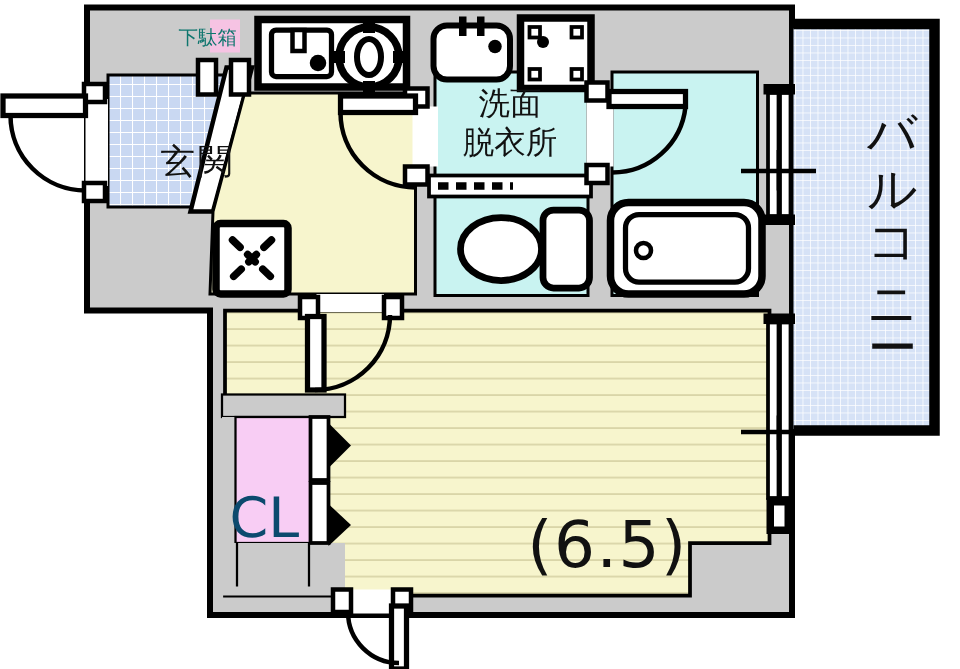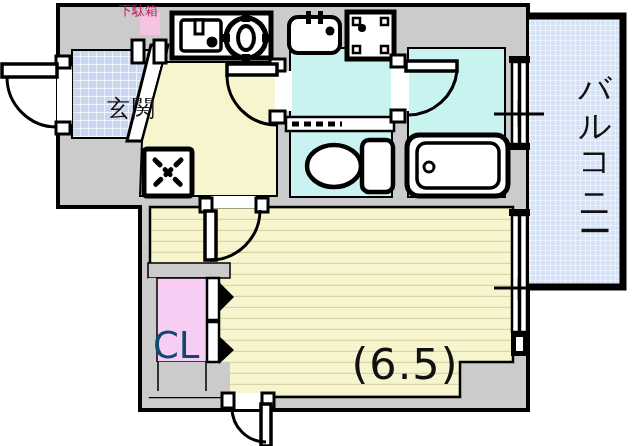--- a/index.html
+++ b/index.html
@@ -1,20 +1,20 @@
 <!DOCTYPE html>
 <html style="--c-wall: #cbcbcb; --c-outline: #000000; --c-tile_blue: #c9d8f2; --c-balcony_blue: #d6e2f6; --c-floor_yellow: #f7f5cd; --c-stripe: #d9d5a8; --c-wet_cyan: #c9f3f1; --c-closet_pink: #f8cdf4; --c-shoe_pink: #f6c3e3;"><head>
 <meta charset="utf-8">
 <style>
   html,body{margin:0;padding:0;background:#fff;}
   #stage{position:relative;width:640px;height:446px;background:#fff;overflow:hidden;
          font-family:"DejaVu Sans","Liberation Sans",sans-serif;}
   #plan-svg{position:absolute;left:0;top:0;}
   .lbl{position:absolute;color:#111;white-space:nowrap;line-height:1.15;}
-  .lbl-shoe{left:119px;top:4px;font-size:13px;color:#be185d;}
+  .lbl-shoe{left:119px;top:19px;font-size:13px;color:#0f766e;}
   .lbl-genkan{left:73px;top:95px;font-size:23px;letter-spacing:2px;padding-left:34px;}
   .lbl-wash{left:286px;top:56px;width:108px;text-align:center;font-size:21px;line-height:26px;}
   .lbl-cl{left:153px;top:325px;font-size:37px;color:#0c4a6e;}
   .lbl-room{left:330px;top:288px;width:150px;text-align:center;font-size:45px;letter-spacing:8px;}
   .lbl-size{left:330px;top:340px;width:150px;text-align:center;font-size:43px;letter-spacing:1px;}
   .lbl-balcony{left:576px;top:52px;font-size:33px;letter-spacing:3px;
                writing-mode:vertical-rl;text-orientation:upright;}
 </style>
 </head>
 <body>
@@ -184,17 +184,21 @@
     <rect x="520" y="215" width="7" height="117" fill="#fff" stroke="#000" stroke-width="2.5"></rect>
     <rect x="511" y="332" width="18" height="24" fill="#000"></rect>
     <rect x="516" y="337" width="7" height="14" fill="#fff"></rect>
     <path d="M519 277 V300" stroke="#000" stroke-width="2.5"></path>
     <path d="M494 288 H544" stroke="#000" stroke-width="3"></path>
   </g>
 </svg>
 
 <div class="lbl lbl-shoe">下駄箱</div>
 <div class="lbl lbl-genkan">玄関</div>
+<div class="lbl lbl-wash">
+  <div>洗面</div>
+  <div>脱衣所</div>
+</div>
 <div class="lbl lbl-cl">CL</div>
 <div class="lbl lbl-size">(6.5)</div>
 <div class="lbl lbl-balcony">バルコニー</div>
 
 </div>
 
 </body></html>

